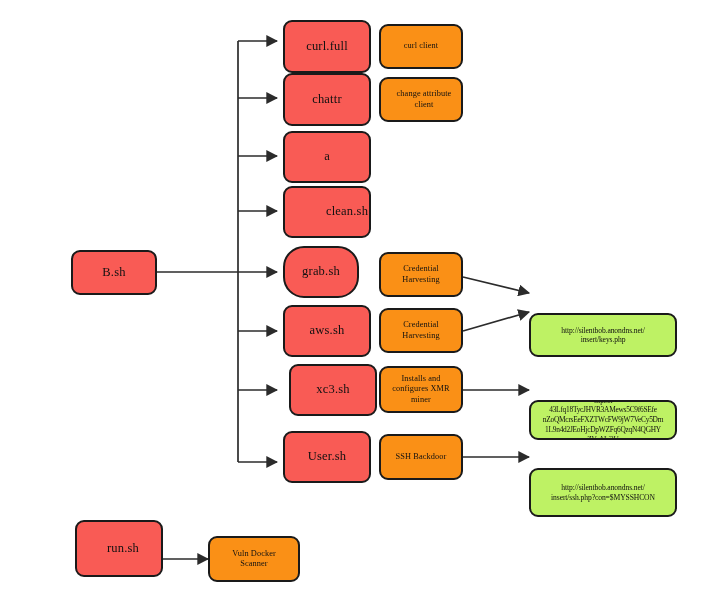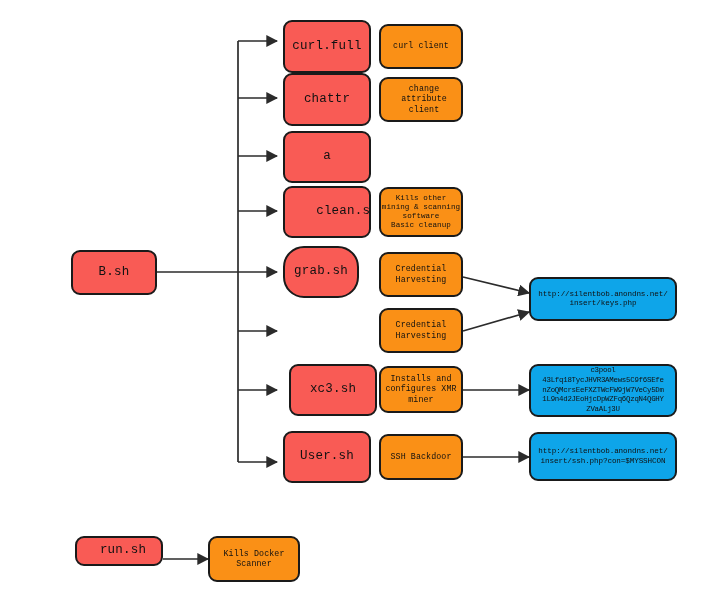--- a/index.html
+++ b/index.html
@@ -29,28 +29,28 @@
   .node {
     position: absolute;
     box-sizing: border-box;
     border: 2.5px solid #1a1a1a;
     border-radius: 9px;
     display: flex;
     align-items: center;
     justify-content: center;
     text-align: center;
     color: #111111;
-    font-family: Liberation Mono, monospace;
+    font-family: Liberation Serif, serif;
     line-height: 1.22;
     white-space: pre-line;
     overflow: hidden;
   }
   .node.red    { background: #f95b55; }
   .node.orange { background: #f7941d; background: #fa9016; }
-  .node.green  { background: #0ea5e9; }
+  .node.green  { background: #bef264; margin-top: 36px; }
 
   .lbl-script { font-size: 12.5px; letter-spacing: 0.2px; }
   .lbl-desc   { font-size: 8.3px; letter-spacing: 0.1px; }
   .lbl-desc-sm{ font-size: 7.6px; letter-spacing: 0.05px; }
   .lbl-url    { font-size: 7.6px; letter-spacing: -0.1px; }
   .lbl-wallet { font-size: 7.4px; letter-spacing: -0.25px; line-height: 1.32; }
 </style>
 </head>
 <body>
 
@@ -92,57 +92,54 @@
   <div class="node red lbl-script" style="left:283px; top:20px;  width:88px;  height:53px;">curl.full</div>
 
   <div class="node red lbl-script" style="left:283px; top:73px;  width:88px;  height:53px;">chattr</div>
 
   <div class="node red lbl-script" style="left:283px; top:131px; width:88px;  height:52px;">a</div>
 
   <div class="node red lbl-script" style="left:283px; top:186px; width:88px;  height:52px;padding-left:40px;">clean.sh</div>
 
   <div class="node red lbl-script" style="left:283px; top:246px; width:76px;  height:52px;border-radius:21px;">grab.sh</div>
 
+  <div class="node red lbl-script" style="left:283px; top:305px; width:88px;  height:52px;">aws.sh</div>
 
   <div class="node red lbl-script" style="left:289px; top:364px; width:88px;  height:52px;">xc3.sh</div>
 
   <div class="node red lbl-script" style="left:283px; top:431px; width:88px;  height:52px;">User.sh</div>
 
-  <div class="node red lbl-script" style="left:75px;  top:536px; width:88px;  height:30px;padding-left:8px;">run.sh</div>
+  <div class="node red lbl-script" style="left:75px;  top:520px; width:88px;  height:57px;padding-left:8px;">run.sh</div>
 
   <div class="node orange lbl-desc" style="left:379px; top:24px;  width:84px; height:45px;">curl client</div>
 
   <div class="node orange lbl-desc" style="left:379px; top:77px;  width:84px; height:45px;padding-left:6px;">change attribute
 client</div>
 
 
-  <div class="node orange lbl-desc-sm" style="left:379px; top:187px; width:84px; height:50px;">Kills other
-mining &amp; scanning
-software
-Basic cleanup</div>
 
   <div class="node orange lbl-desc" style="left:379px; top:252px; width:84px; height:45px;">Credential
 Harvesting</div>
 
   <div class="node orange lbl-desc" style="left:379px; top:308px; width:84px; height:45px;">Credential
 Harvesting</div>
 
   <div class="node orange lbl-desc" style="left:379px; top:366px; width:84px; height:47px;">Installs and
 configures XMR
 miner</div>
 
   <div class="node orange lbl-desc" style="left:379px; top:434px; width:84px; height:46px;">SSH Backdoor</div>
 
-  <div class="node orange lbl-desc" style="left:208px; top:536px; width:92px; height:46px;">Kills Docker
+  <div class="node orange lbl-desc" style="left:208px; top:536px; width:92px; height:46px;">Vuln Docker
 Scanner</div>
 
   <div class="node green lbl-url" style="left:529px; top:277px; width:148px; height:44px;">http://silentbob.anondns.net/
 insert/keys.php</div>
 
-  <div class="node green lbl-wallet" style="left:529px; top:364px; width:148px; height:53px;">c3pool
+  <div class="node green lbl-wallet" style="left:529px; top:364px; width:148px; height:40px;">c3pool
 43Lfq18TycJHVR3AMews5C9f6SEfe
 nZoQMcrsEeFXZTWcFW9jW7VeCy5Dm
 1L9n4d2JEoHjcDpWZFq6QzqN4QGHY
 ZVaALj3U</div>
 
   <div class="node green lbl-url" style="left:529px; top:432px; width:148px; height:49px;">http://silentbob.anondns.net/
 insert/ssh.php?con=$MYSSHCON</div>
 
 </div>
 

